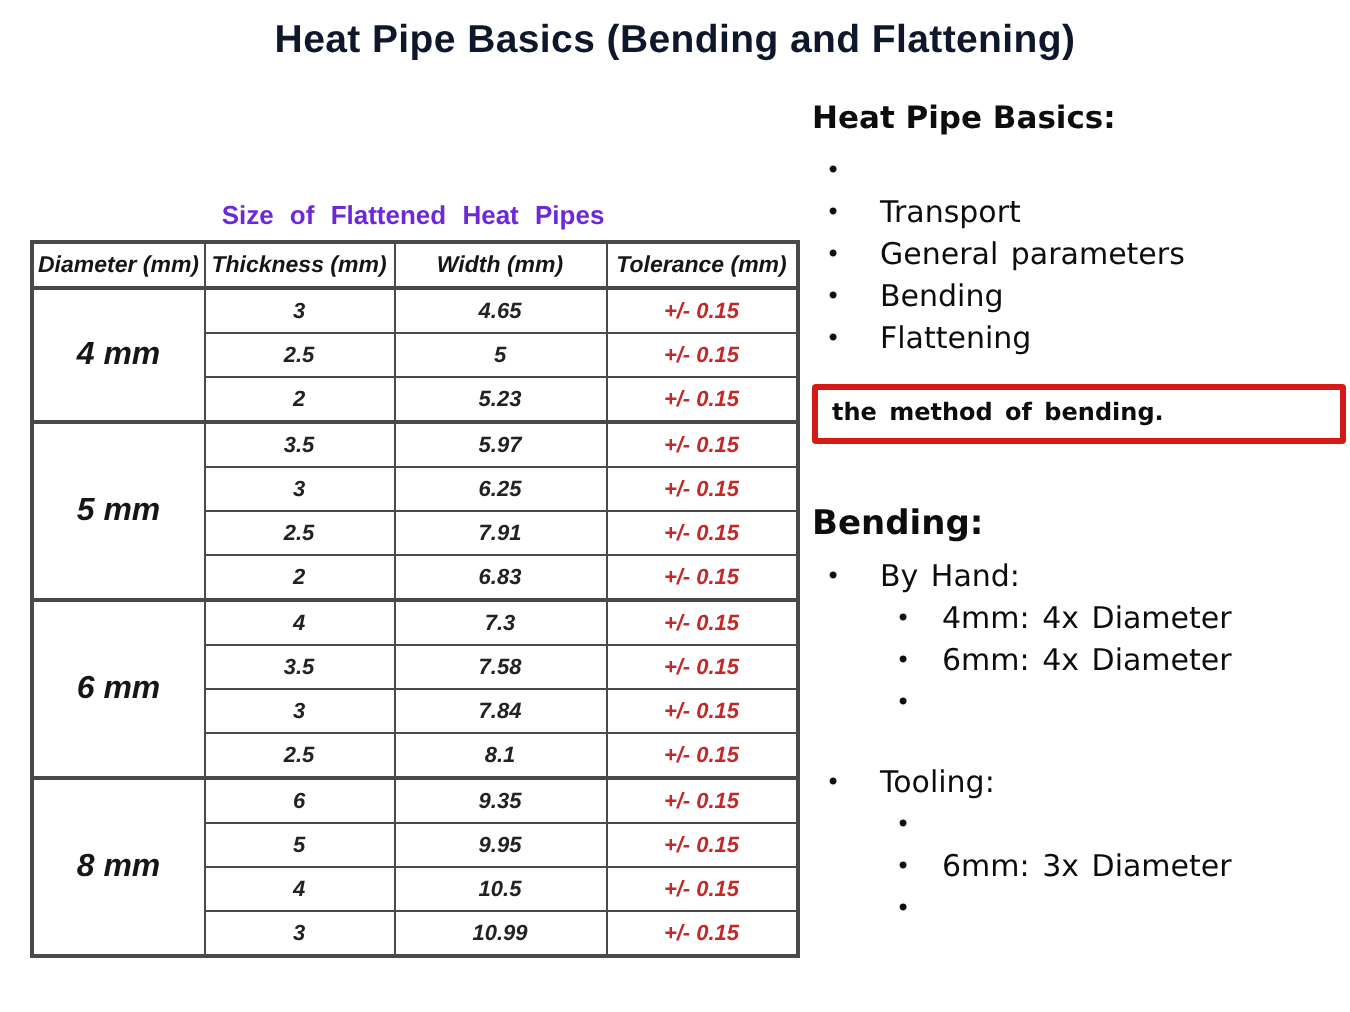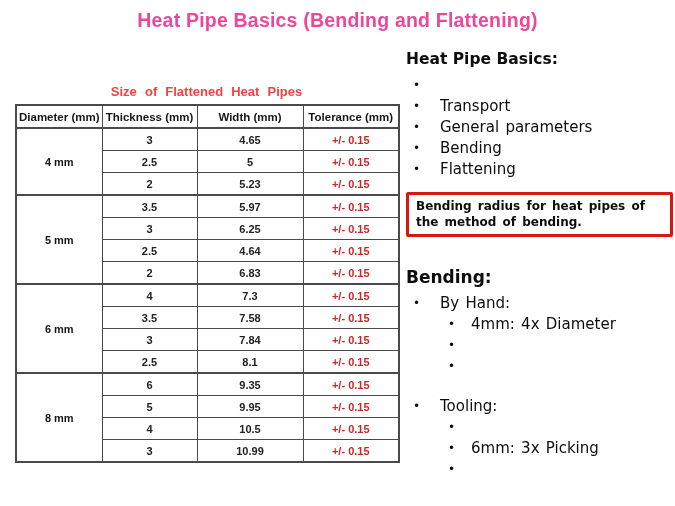--- a/index.html
+++ b/index.html
@@ -2,33 +2,33 @@
 <html><head>
 <meta charset="utf-8">
 <style>
   html,body{margin:0;padding:0;background:#ffffff;}
   .slide{position:relative;width:675px;height:506px;background:#ffffff;overflow:hidden;
          font-family:"DejaVu Sans",sans-serif;color:#111;}
 
   
   .main-title{position:absolute;top:9px;left:0;width:675px;text-align:center;
               font-family:"Liberation Sans",sans-serif;font-weight:700;font-size:19.5px;
-              color:#ec4899;letter-spacing:.2px;}
+              color:#0f172a;letter-spacing:.2px;}
 
   
   .table-block{position:absolute;left:15px;top:84px;width:383px;}
   .table-title{font-family:"Liberation Sans",sans-serif;font-weight:700;font-size:13px;
-               color:#ef4444;text-align:center;word-spacing:4.5px;height:18px;}
+               color:#6d28d9;text-align:center;word-spacing:4.5px;height:18px;margin-top:16px;}
   table.flat{border-collapse:collapse;width:383px;table-layout:fixed;margin-top:2px;
-             border:2px solid #4a4a4a;}
+             border:2px solid #4a4a4a;font-style:italic;}
   table.flat th,table.flat td{border:1px solid #4a4a4a;font-family:"Liberation Sans",sans-serif;
              font-weight:700;text-align:center;vertical-align:middle;padding:0;height:21px;}
   table.flat th{font-size:11.5px;color:#161616;}
   table.flat td{font-size:11px;color:#222;}
-  table.flat td.diam{font-size:11px;color:#161616;}
+  table.flat td.diam{font-size:16px;color:#161616;}
   table.flat td.tol{color:#c52828;}
   table.flat tr.gstart td{border-top-width:2px;}
 
   
   .right-col{position:absolute;left:406px;top:50px;width:268px;color:#0d0d0d;}
   .basics-heading{font-weight:700;font-size:15.5px;height:19px;margin-bottom:6px;}
   .li{display:flex;align-items:flex-start;line-height:21px;font-size:15px;word-spacing:1.5px;}
   .li .bullet{flex:0 0 34px;box-sizing:border-box;padding-left:7px;font-size:12px;line-height:21px;}
   .li .li-text{white-space:nowrap;}
   .li.sub{margin-left:35px;}
@@ -90,21 +90,21 @@
             <td>5.97</td>
             <td class="tol">+/- 0.15</td>
           </tr>
           <tr>
             <td>3</td>
             <td>6.25</td>
             <td class="tol">+/- 0.15</td>
           </tr>
           <tr>
             <td>2.5</td>
-            <td>4.64</td>
+            <td>7.91</td>
             <td class="tol">+/- 0.15</td>
           </tr>
           <tr>
             <td>2</td>
             <td>6.83</td>
             <td class="tol">+/- 0.15</td>
           </tr>
           <tr class="gstart">
             <td rowspan="4" class="diam">6 mm</td>
             <td>4</td>
@@ -169,54 +169,54 @@
     <div class="li">
       <span class="bullet">•</span>
       <span class="li-text">Bending</span>
     </div>
     <div class="li">
       <span class="bullet">•</span>
       <span class="li-text">Flattening</span>
     </div>
 
     <div class="callout">
-      <div class="cline">Bending radius for heat pipes of</div>
       <div class="cline">the method of bending.</div>
     </div>
 
     <div class="bending-heading">Bending:</div>
 
     <div class="bend-group">
       <div class="li">
         <span class="bullet">•</span>
         <span class="li-text">By Hand:</span>
       </div>
       <div class="li sub">
         <span class="bullet">•</span>
         <span class="li-text">4mm: 4x Diameter</span>
       </div>
       <div class="li sub">
         <span class="bullet">•</span>
+        <span class="li-text">6mm: 4x Diameter</span>
       </div>
       <div class="li sub">
         <span class="bullet">•</span>
       </div>
     </div>
 
     <div class="bend-group">
       <div class="li">
         <span class="bullet">•</span>
         <span class="li-text">Tooling:</span>
       </div>
       <div class="li sub">
         <span class="bullet">•</span>
       </div>
       <div class="li sub">
         <span class="bullet">•</span>
-        <span class="li-text">6mm: 3x Picking</span>
+        <span class="li-text">6mm: 3x Diameter</span>
       </div>
       <div class="li sub">
         <span class="bullet">•</span>
       </div>
     </div>
 
   </div>
 </div>
 
 </body></html>

